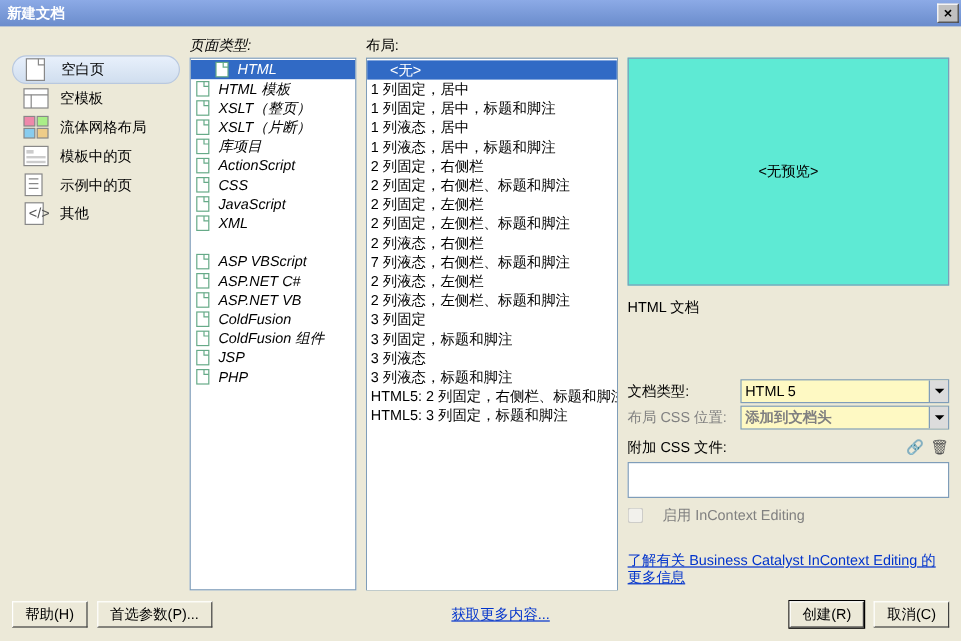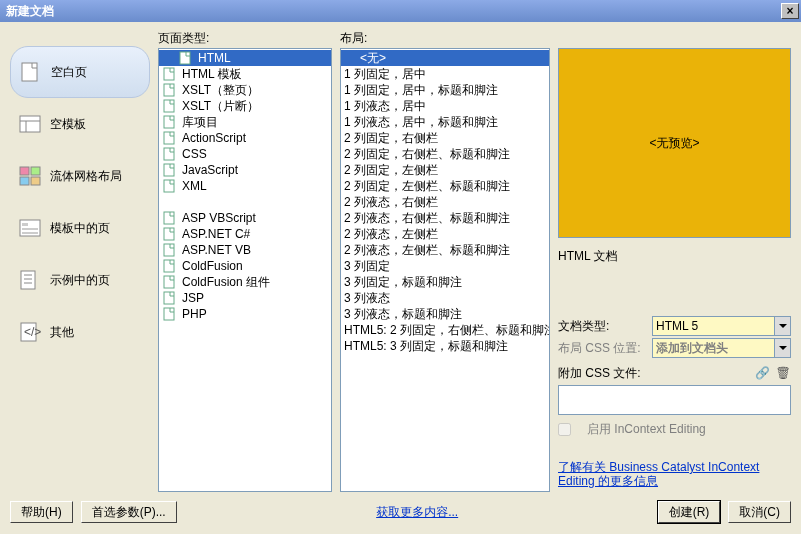--- a/index.html
+++ b/index.html
@@ -6,39 +6,39 @@
 body { background: #ece9d8; width: 801px; height: 534px; overflow: hidden; }
 
 .titlebar { background: linear-gradient(to bottom, #8caae6, #6a8ccc); height: 22px; display: flex; align-items: center; padding: 0 2px 0 6px; color: #fff; font-weight: bold; }
 .titlebar .title { flex: 1; }
 .titlebar .close { width: 18px; height: 16px; background: #c0c0c0; border: 1px solid #fff; border-right-color:#404040; border-bottom-color:#404040; display:flex; align-items:center; justify-content:center; color:#000; font-family: Arial; font-size: 11px; font-weight: bold; cursor: default; }
 
 .dialog-body { padding: 8px 10px 6px 10px; height: 512px; display:flex; flex-direction:column; }
 .columns { display:flex; gap: 8px; flex: 1; min-height: 0; }
 
 .cat-col { width: 140px; padding-top: 16px; }
-.cat-item { display:flex; align-items:center; gap:8px; height: 52px; padding: 0 8px; border-radius: 18px; cursor: default; }
+.cat-item { display:flex; align-items:center; gap:8px; height: 24px; padding: 0 8px; border-radius: 18px; cursor: default; }
 .cat-item.selected { background: linear-gradient(to bottom, #e8f0fb, #d0deef); border: 1px solid #b8c8e0; }
 .cat-icon { width: 24px; height: 22px; display:flex; align-items:center; justify-content:center; }
 .cat-icon svg { width: 22px; height: 20px; }
 
 .list-col { display:flex; flex-direction:column; min-height:0; }
 .col-label { height: 16px; margin-bottom: 2px; }
 .listbox { background:#fff; border: 1px solid #7f9db9; flex:1; overflow:auto; padding: 1px 0; }
-.types-col { width: 174px; }
+.types-col { width: 139px; font-style: italic; }
 .layout-col { width: 210px; }
 .listbox .row { display:flex; align-items:center; height: 16px; padding: 0 3px; gap: 4px; white-space: nowrap; cursor: default; }
 .listbox .row.selected { background:#316ac5; color:#fff;padding-left:19px; }
 .listbox .row .ficon { width:16px; height:14px; display:flex; align-items:center; justify-content:center; }
 .listbox .row .ficon svg { width:16px; height:14px; }
 .listbox .spacer { height: 16px; }
 .layout-col .listbox { overflow-x: scroll; }
 
 .right-col { flex:1; display:flex; flex-direction:column; }
-.preview { background:#eab308; border:1px solid #7f9db9; height: 190px; margin-top: 18px; display:flex; align-items:center; justify-content:center; color:#000; }
+.preview { background:#5eead4; border:1px solid #7f9db9; height: 190px; margin-top: 18px; display:flex; align-items:center; justify-content:center; color:#000; }
 .preview-label { margin-top: 10px; }
 
 .opts { margin-top: 50px; }
 .opt-row { display:flex; align-items:center; height: 22px; gap: 4px; }
 .opt-row label { width: 90px; }
 .opt-row .sel { flex:1; height:20px; border:1px solid #7f9db9; background:#fef9c3; display:flex; align-items:center; padding: 0 3px; position:relative; }
 .opt-row .sel.disabled { color:#808080;font-weight:bold; }
 .sel .dd { position:absolute; right:0; top:0; width:16px; height:18px; background:#dcdcdc; border-left:1px solid #7f9db9; display:flex; align-items:center; justify-content:center; }
 .sel .dd::after { content:""; border:4px solid transparent; border-top-color:#000; margin-top:4px; }
 
@@ -314,21 +314,21 @@
           <div class="row">
             <span>2 列固定，左侧栏</span>
           </div>
           <div class="row">
             <span>2 列固定，左侧栏、标题和脚注</span>
           </div>
           <div class="row">
             <span>2 列液态，右侧栏</span>
           </div>
           <div class="row">
-            <span>2 列液态，右侧栏、标题和脚注</span>
+            <span>7 列液态，右侧栏、标题和脚注</span>
           </div>
           <div class="row">
             <span>2 列液态，左侧栏</span>
           </div>
           <div class="row">
             <span>2 列液态，左侧栏、标题和脚注</span>
           </div>
           <div class="row">
             <span>3 列固定</span>
           </div>

